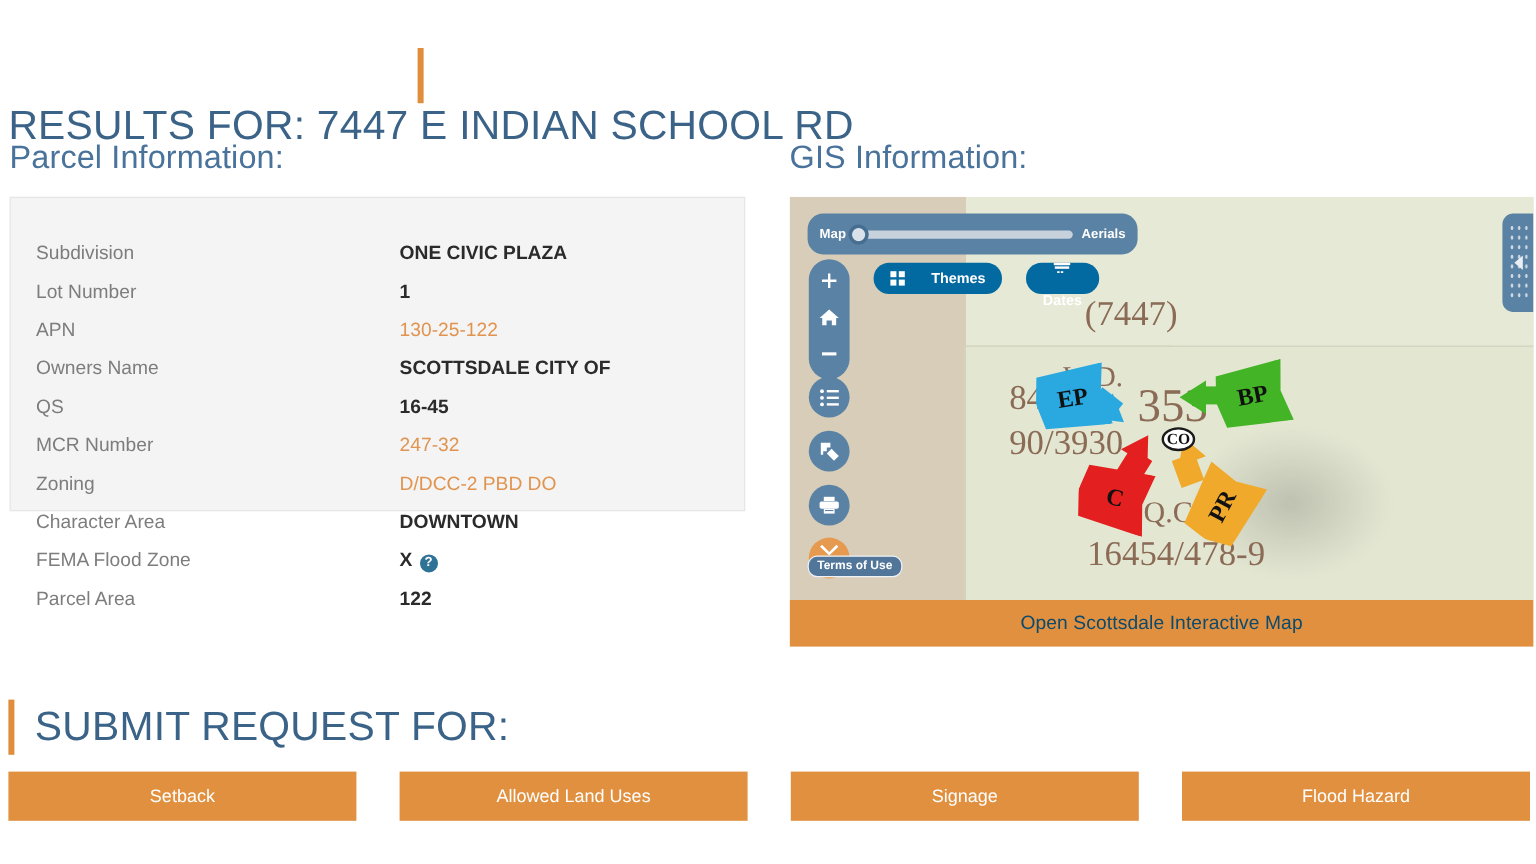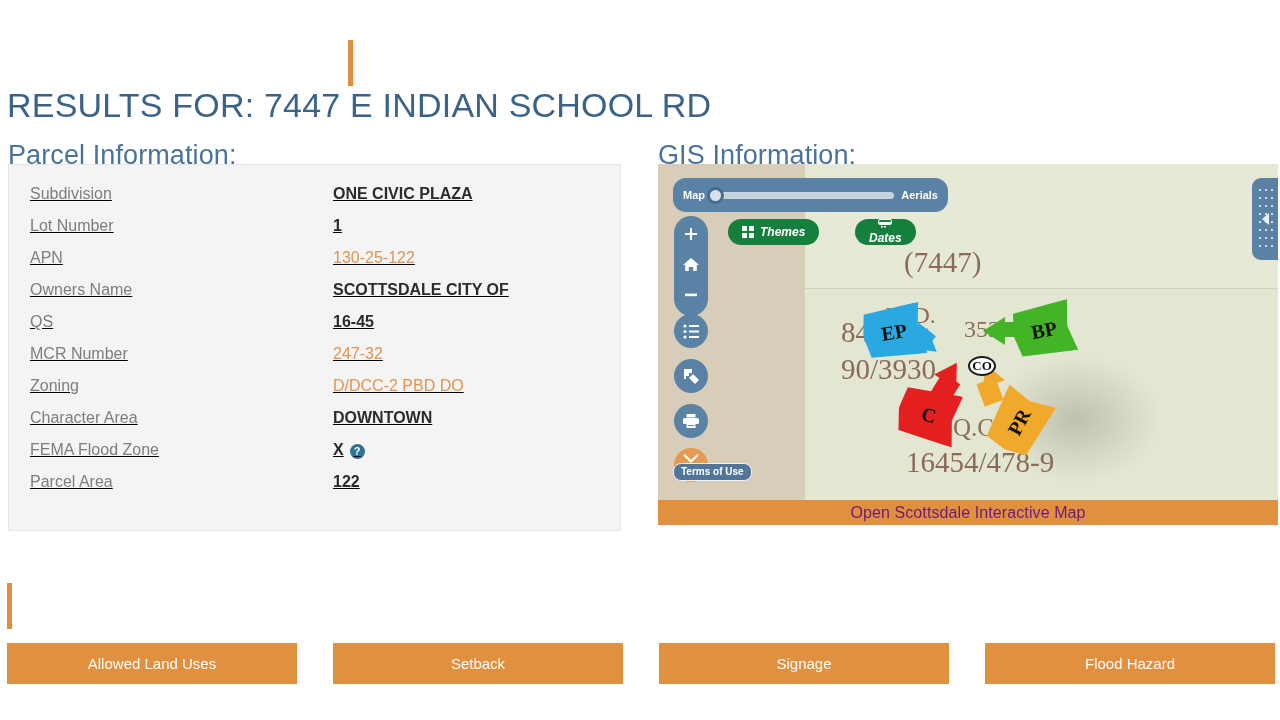--- a/index.html
+++ b/index.html
@@ -20,32 +20,31 @@
     font-size: 34px; font-weight: 300; color: #3b6387;
     letter-spacing: 0.2px; white-space: nowrap;
     font-family: "Liberation Sans", sans-serif;
   }
   #results-title { position: absolute; left: 7px; top: 40px; flex-direction: column; }
   #submit-title { position: absolute; left: 7px; top: 583px; }
 
   
   .section-heading {
     font-size: 27px; font-weight: 300; color: #4a739b;
-    letter-spacing: 0.1px; white-space: nowrap; margin-top: 24px;
+    letter-spacing: 0.1px; white-space: nowrap;
   }
   #parcel-heading { position: absolute; left: 8px; top: 116px; }
   #gis-heading    { position: absolute; left: 658px; top: 116px; }
 
   
   #parcel-panel {
     position: absolute; left: 8px; top: 164px;
-    width: 613px; height: 367px;
+    width: 613px; height: 262px;
     background: #f4f4f4; border: 1px solid #e6e6e6;
-    padding: 20px 0 0 0;
-    text-decoration: underline;
+    padding: 38px 0 0 0;
   }
   .parcel-row {
     display: flex; align-items: baseline;
     height: 32px; padding-left: 21px;
   }
   .parcel-label {
     width: 303px; flex: none;
     font-size: 16px; color: #7d7d7d; font-weight: 400;
   }
   .parcel-value {
@@ -105,23 +104,23 @@
     margin: 0 7px; position: relative;
   }
   .slider-knob {
     position: absolute; left: -5px; top: -5px;
     width: 17px; height: 17px; border-radius: 50%;
     background: #d9e2ea; border: 3px solid #466e90;
   }
 
   .map-pill {
     position: absolute; height: 26px; border-radius: 13px;
-    background: #15803d; color: #fff;
-    display: flex; align-items: center; gap: 6px;
-    padding: 0 14px; font-size: 12px; font-weight: bold; font-style: italic;
+    background: #0369a1; color: #fff;
+    display: flex; align-items: center; gap: 22px;
+    padding: 0 14px; font-size: 12px; font-weight: bold;
   }
   #themes-btn { left: 70px; top: 55px; }
   #dates-btn  { left: 197px; top: 55px; flex-direction: column; }
   .grid-icon {
     display: grid; grid-template-columns: 5px 5px; grid-template-rows: 5px 5px;
     gap: 2px;
   }
   .grid-icon i { background: #fff; display: block; }
   .cal-icon {
     width: 14px; height: 13px; border: 1.5px solid #fff; border-radius: 2px;
@@ -195,21 +194,21 @@
 
   
   .map-label {
     position: absolute; color: #8b6b56;
     font-family: "Liberation Serif", serif;
     white-space: nowrap;
   }
   #lbl-7447 { left: 202px; top: 82px; font-size: 29px; margin-left: 44px; }
   #lbl-wd   { left: 228px; top: 138px; font-size: 24px; }
   #lbl-84   { left: 183px; top: 152px; font-size: 29px; }
-  #lbl-353  { left: 306px; top: 152px; font-size: 24px; }
+  #lbl-353  { left: 290px; top: 152px; font-size: 39px; }
   #lbl-90   { left: 183px; top: 189px; font-size: 29px; }
   #lbl-qc   { left: 295px; top: 250px; font-size: 25px; }
   #lbl-16454{ left: 248px; top: 282px; font-size: 29px; }
 
   
   .callout { position: absolute; }
   .callout .flag {
     position: absolute; width: 62px; height: 52px;
     display: flex; align-items: center; justify-content: center;
     color: #111; font-weight: bold; font-size: 20px;
@@ -285,23 +284,23 @@
     width: 28px; height: 20px; border-radius: 50%;
     background: #ffffff; border: 2px solid #1a1a1a;
     display: flex; align-items: center; justify-content: center;
     font-size: 13px; font-weight: bold; color: #111; z-index: 6;
     font-family: "Liberation Serif", serif;
   }
 
   
   #open-map-btn {
     position: absolute; left: 0; top: 336px;
-    width: 620px; height: 25px; background: #e0903e;
+    width: 620px; height: 39px; background: #e0903e;
     display: flex; align-items: center; justify-content: center;
-    color: #701a75; font-size: 16px; letter-spacing: 0.1px;
+    color: #0c4a6e; font-size: 16px; letter-spacing: 0.1px;
   }
 
   
   #request-buttons {
     position: absolute; left: 7px; top: 643px;
     width: 1266px;
     display: grid; grid-template-columns: repeat(4, 290px);
     column-gap: 36px;
   }
   .req-btn {
@@ -500,22 +499,23 @@
         <span class="dotgrid"></span>
         <span class="left-tri"></span>
       </div>
     </div>
 
     <div id="open-map-btn">Open Scottsdale Interactive Map</div>
   </div>
 
   <div class="title-row" id="submit-title">
     <span class="accent-bar"></span>
+    <span class="page-title">SUBMIT REQUEST FOR:</span>
   </div>
 
   <div id="request-buttons">
+    <button class="req-btn">Setback</button>
     <button class="req-btn">Allowed Land Uses</button>
-    <button class="req-btn">Setback</button>
     <button class="req-btn">Signage</button>
     <button class="req-btn">Flood Hazard</button>
   </div>
 
 </div>
 
 </body></html>

